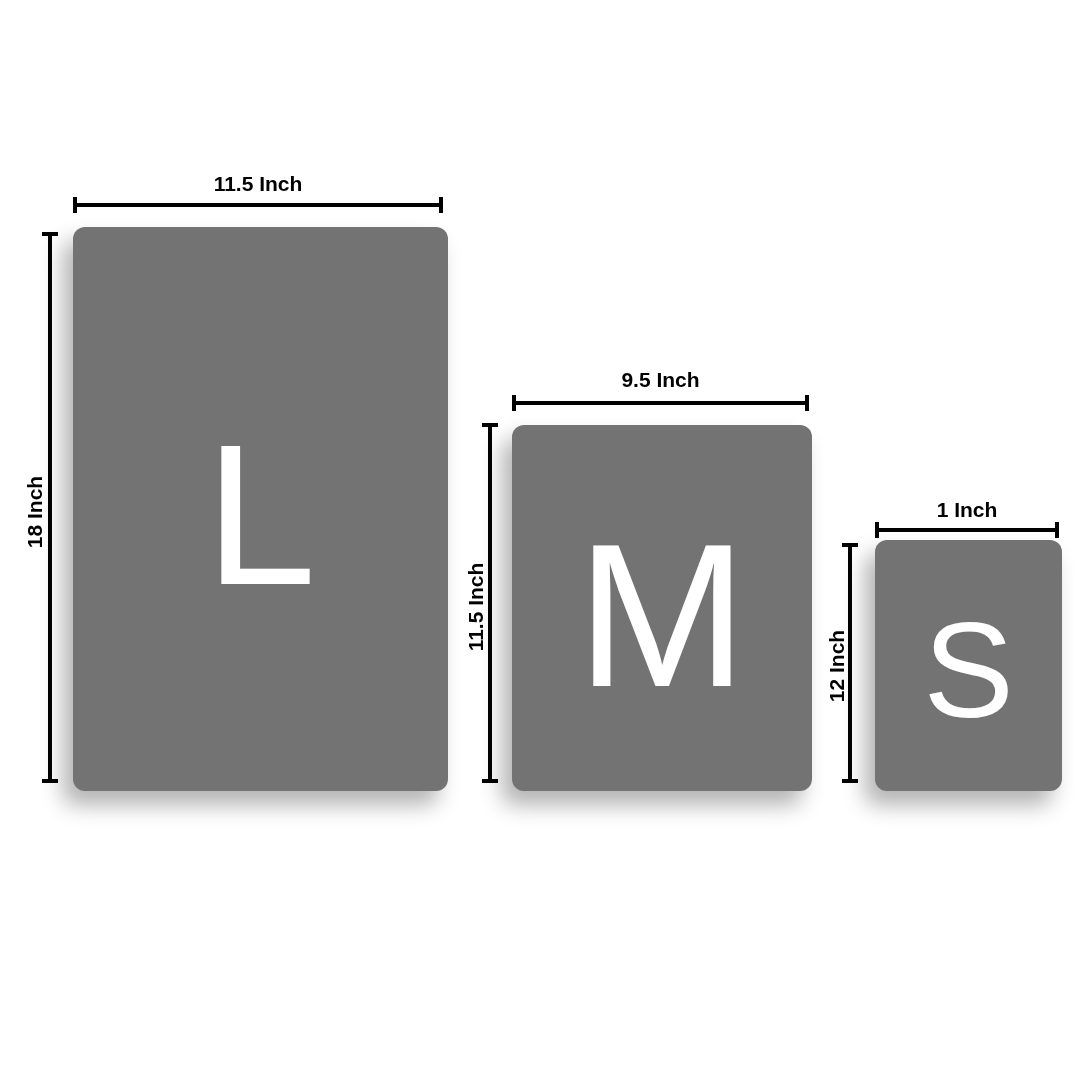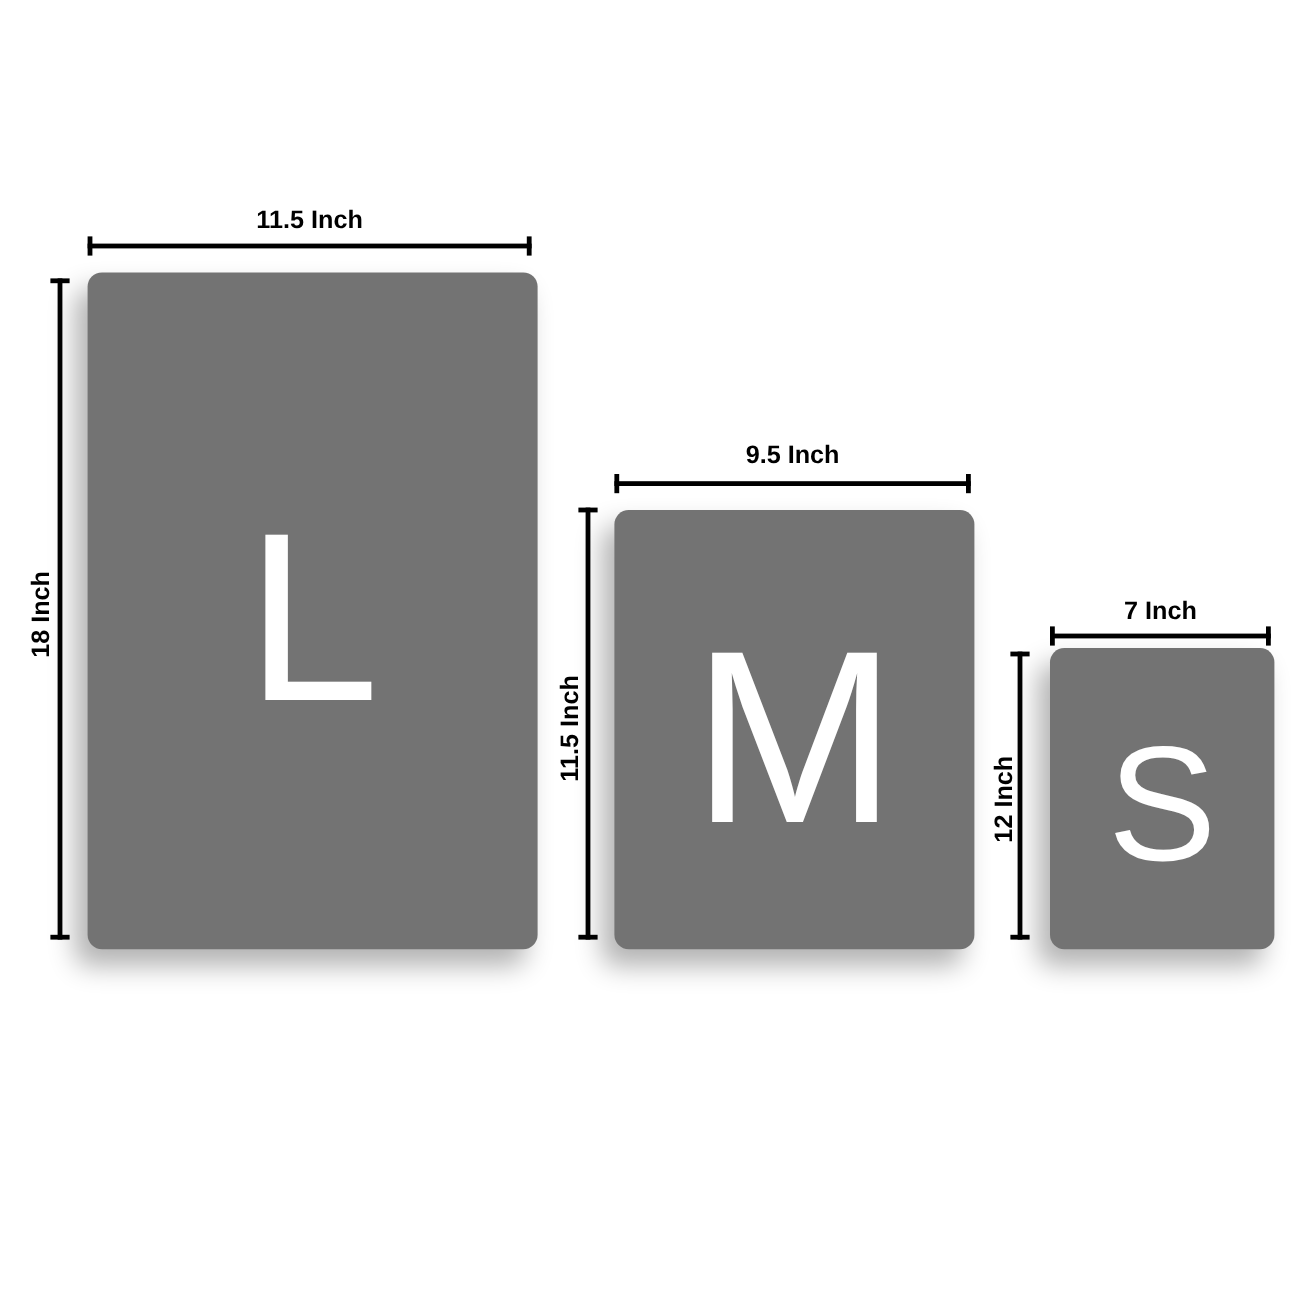--- a/index.html
+++ b/index.html
@@ -88,21 +88,21 @@
     <div class="dim-label h">9.5 Inch</div>
     <div class="hline"></div>
     <div class="dim-label v">11.5 Inch</div>
     <div class="vline"></div>
     <div class="board">
       <span class="letter">M</span>
     </div>
   </section>
 
   <section class="panel-group g-s">
-    <div class="dim-label h">7 Inch</div>
+    <div class="dim-label h">1 Inch</div>
     <div class="hline"></div>
     <div class="dim-label v">12 Inch</div>
     <div class="vline"></div>
     <div class="board">
       <span class="letter">S</span>
     </div>
   </section>
 
 </div>
 

